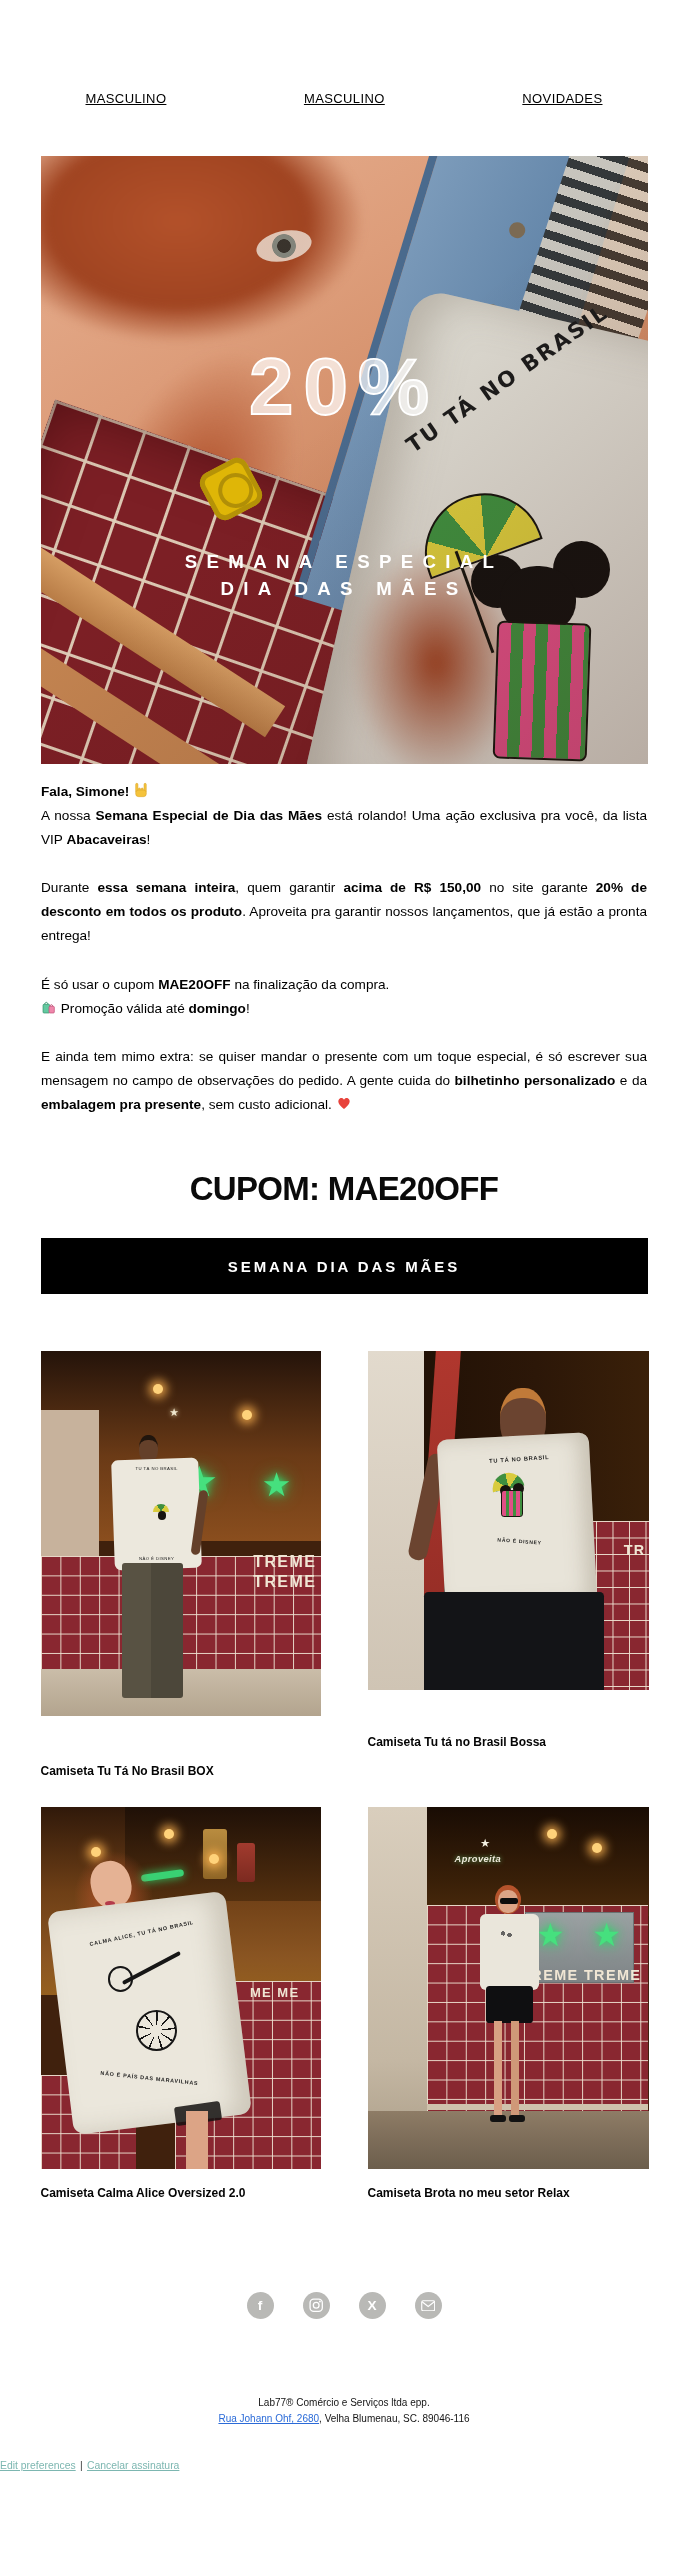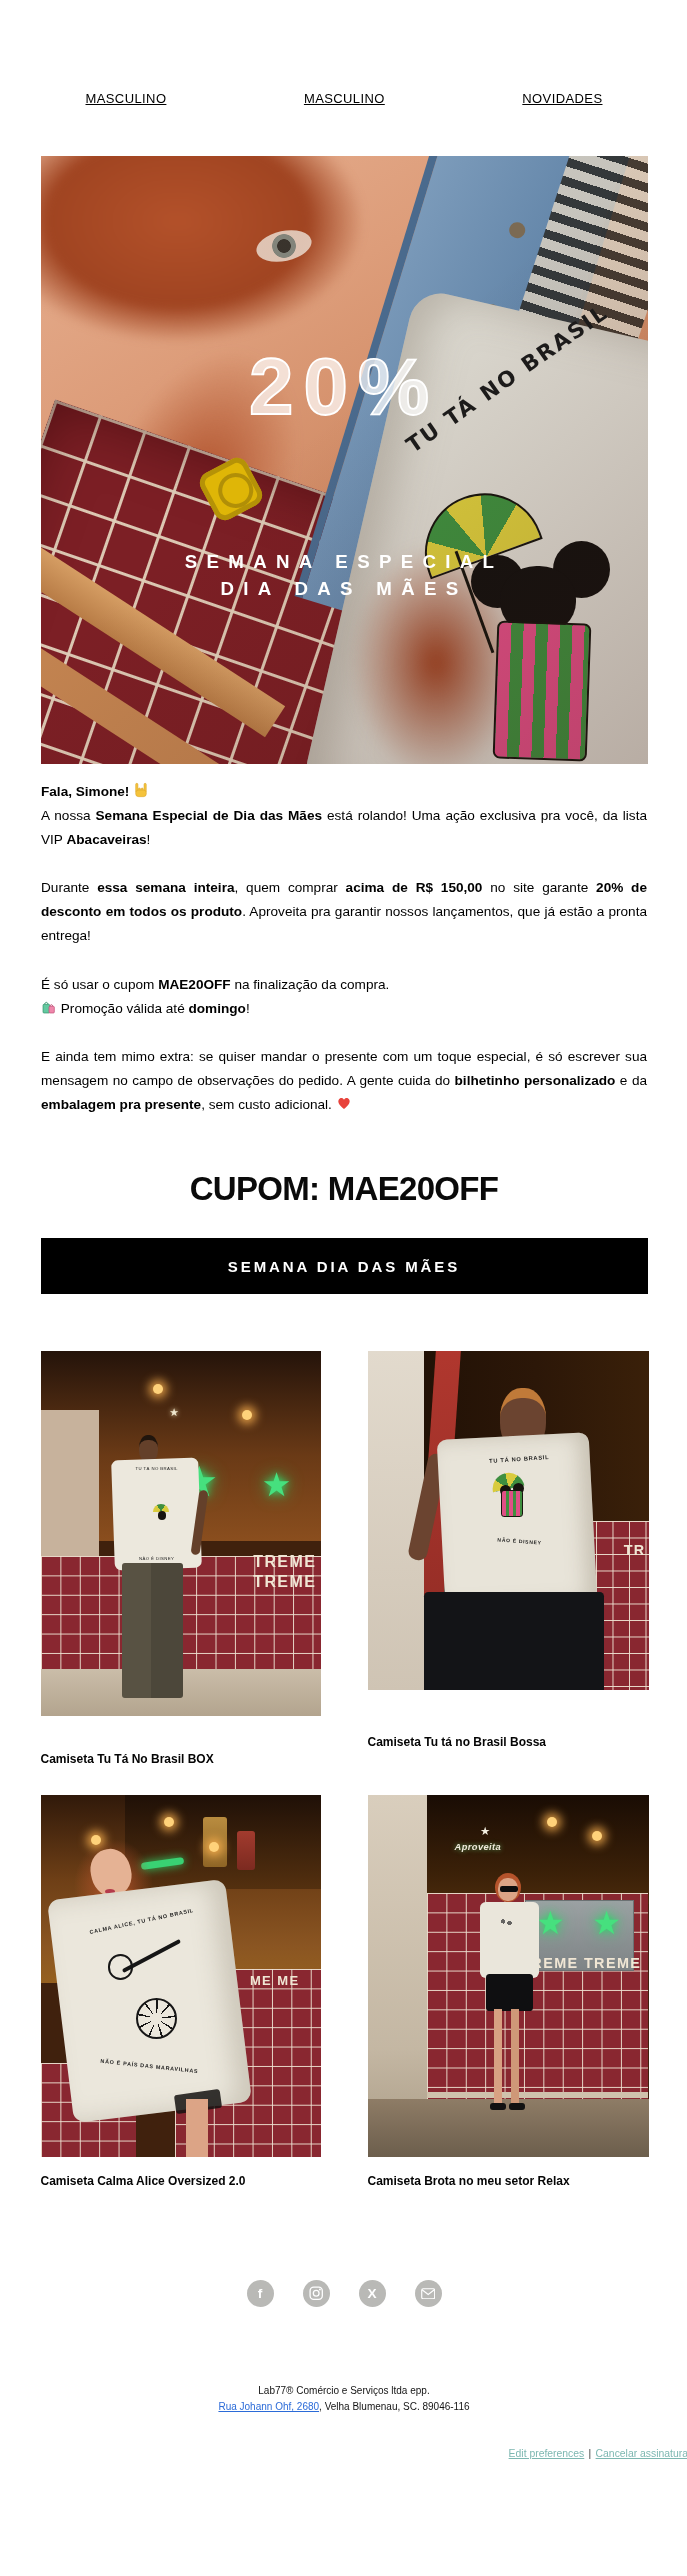--- a/index.html
+++ b/index.html
@@ -60,21 +60,21 @@
   
   .grid{width:607px;margin:57px auto 0;display:grid;grid-template-columns:280px 281px;column-gap:47px;row-gap:29px;}
   .card{cursor:pointer;}
   .photo{position:relative;overflow:hidden;background:#40210d;}
   .photo *{position:absolute;}
   .ph1{width:280px;height:365px;}
   .ph2{width:281px;height:339px;}
   .ph3{width:280px;height:362px;}
   .ph4{width:281px;height:362px;}
   .caption{font-size:12px;font-weight:700;color:#050505;}
-  .cap-a{margin-top:36px;}
+  .cap-a{margin-top:48px;}
   .cap-b{margin-top:45px;}
   .cap-c{margin-top:17px;}
 
   .tiles{background-color:#892730;background-image:linear-gradient(rgba(238,226,209,.95) 1.4px,transparent 1.4px),linear-gradient(90deg,rgba(238,226,209,.95) 1.4px,transparent 1.4px);background-size:19.4px 19.4px;}
   .neon{color:#46e07e;text-shadow:0 0 7.2px #2fd56b,0 0 17px #2fd56b;font-size:42px;line-height:1;}
   .bulb{width:10px;height:10px;border-radius:50%;background:#ffd27a;box-shadow:0 0 10px 4.3px rgba(255,180,80,.8);}
   .scene-txt{color:#f0e6d4;font-weight:800;letter-spacing:1.4px;line-height:1.25;text-align:right;white-space:pre-line;}
 
   
   .c1-top{inset:0;height:52%;background:linear-gradient(180deg,#24130a 0%,#6a3a16 55%,#8a4e1e 100%);}
@@ -155,21 +155,21 @@
   .c4-leg2{left:51%;top:59%;width:8px;height:27%;background:#cf9878;}
   .c4-shoe1{left:43.5%;top:85%;width:16px;height:7.2px;background:#121212;border-radius:2.9px;}
   .c4-shoe2{left:50.5%;top:85%;width:16px;height:7.2px;background:#121212;border-radius:2.9px;}
 
   
   .social{display:flex;justify-content:center;gap:29px;margin-top:92px;}
   .soc{width:27px;height:27px;border-radius:50%;background:#b9b9b6;display:flex;align-items:center;justify-content:center;color:#fff;cursor:pointer;}
   .soc .glyph{font-weight:700;font-size:13.6px;font-family:"Liberation Sans",sans-serif;}
   .company{margin-top:76px;text-align:center;font-size:10px;line-height:16px;color:#141414;}
   .company a{color:#2b6bd8;text-decoration:underline;}
-  .prefs{margin-top:33px;text-align:right;font-size:10.4px;}
+  .prefs{margin-top:33px;text-align:left;font-size:10.4px;}
   .prefs a{color:#7db7b1;text-decoration:underline;}
   .prefs .sep{color:#3a3a3a;margin:0 4.3px;text-decoration:none;}
   .pad-bottom{height:55px;}
 </style>
 </head>
 <body>
 
 <div class="page">
 
   <div class="header">
@@ -217,21 +217,21 @@
         <g fill="#f5c33b" stroke="#d9a327" stroke-width="0.8">
           <rect x="4" y="2" width="3.4" height="14" rx="1.7"></rect>
           <rect x="16.5" y="2" width="3.4" height="14" rx="1.7"></rect>
           <rect x="8" y="9" width="3.2" height="8" rx="1.6"></rect>
           <rect x="12.2" y="9" width="3.2" height="8" rx="1.6"></rect>
           <rect x="4" y="12" width="16" height="10" rx="4.5"></rect>
         </g>
       </svg>
     </p>
     <p><span>A nossa </span><strong>Semana Especial de Dia das Mães</strong><span> está rolando! Uma ação exclusiva pra você, da lista VIP </span><strong>Abacaveiras</strong><span>!</span></p>
-    <p><span>Durante </span><strong>essa semana inteira</strong><span>, quem comprar </span><strong>acima de R$ 150,00</strong><span> no site garante </span><strong>20% de desconto em todos os produto</strong><span>. Aproveita pra garantir nossos lançamentos, que já estão a pronta entrega!</span></p>
+    <p><span>Durante </span><strong>essa semana inteira</strong><span>, quem garantir </span><strong>acima de R$ 150,00</strong><span> no site garante </span><strong>20% de desconto em todos os produto</strong><span>. Aproveita pra garantir nossos lançamentos, que já estão a pronta entrega!</span></p>
     <p class="tight"><span>É só usar o cupom </span><strong>MAE20OFF</strong><span> na finalização da compra.</span></p>
     <p>
       <svg class="emoji" viewBox="0 0 24 24">
         <path d="M5 8 q3 -6 6 0" fill="none" stroke="#2e8f68" stroke-width="1.4"></path>
         <rect x="3" y="8" width="10" height="13" rx="1.5" fill="#63c9a0" stroke="#2e8f68"></rect>
         <path d="M13 11 q2.5 -5 5 0" fill="none" stroke="#c04a72" stroke-width="1.4"></path>
         <rect x="12" y="11" width="8" height="10" rx="1.5" fill="#ef87ab" stroke="#c04a72"></rect>
       </svg>
       <span> Promoção válida até </span><strong>domingo</strong><span>!</span>
     </p>

